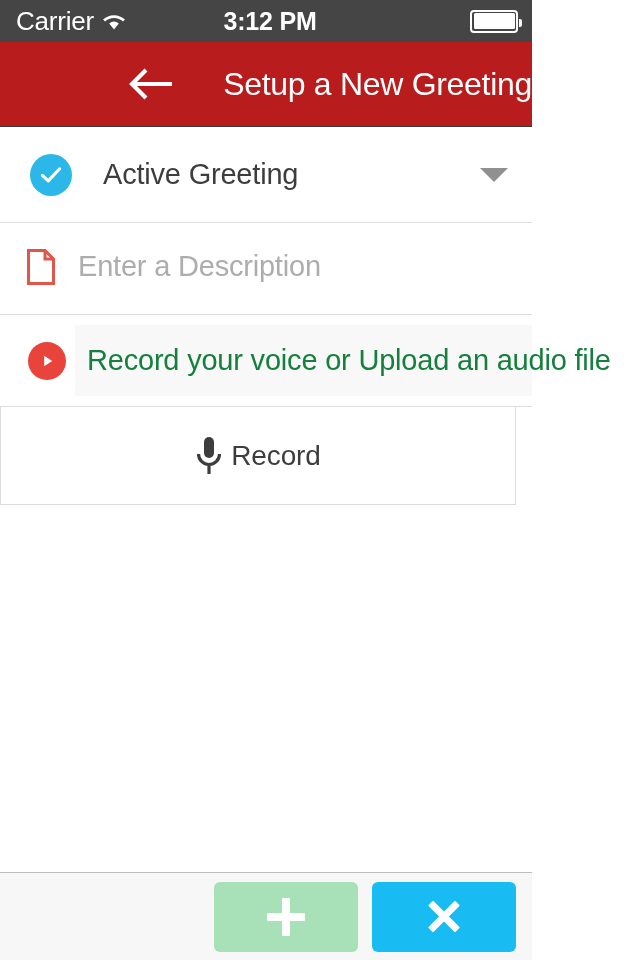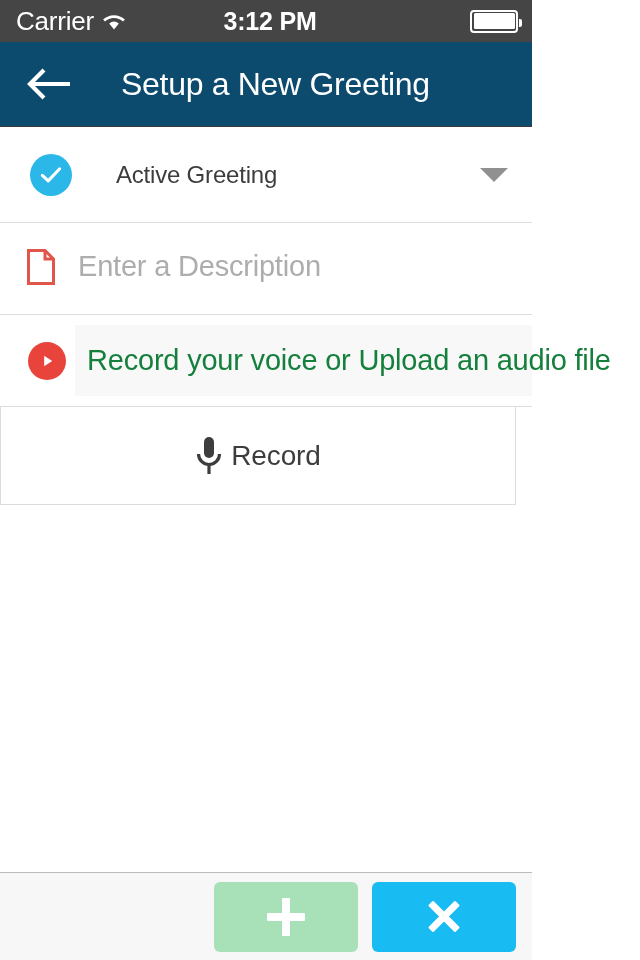--- a/index.html
+++ b/index.html
@@ -94,26 +94,27 @@
     position: absolute;
     left: 1.5px; top: 1.5px; bottom: 1.5px;
     width: calc(100% - 3px);
     background: #ffffff;
     border-radius: 1.5px;
   }
 
   
   .nav-bar {
     height: 85px;
-    background: #0c4a6e;
+    background: #b91c1c;
     display: flex;
     align-items: center;
     padding-left: 27px;
     flex: 0 0 auto;
     border-bottom: 1px solid #3a3a3a;
+    justify-content: flex-end;
   }
 
   .back-arrow {
     width: 46px;
     height: 36px;
     flex: 0 0 auto;
     cursor: pointer;
   }
 
   .nav-title {
@@ -152,23 +153,23 @@
     background: #2bb8e8;
     display: flex;
     align-items: center;
     justify-content: center;
     flex: 0 0 auto;
   }
 
   .check-circle svg { display: block; }
 
   .row-label {
-    font-size: 24px;
+    font-size: 29px;
     color: #3d3d3d;
-    margin-left: 44px;
+    margin-left: 31px;
     letter-spacing: -0.2px;
   }
 
   .dropdown-caret {
     margin-left: auto;
     width: 0;
     height: 0;
     border-left: 14px solid transparent;
     border-right: 14px solid transparent;
     border-top: 14px solid #909090;

